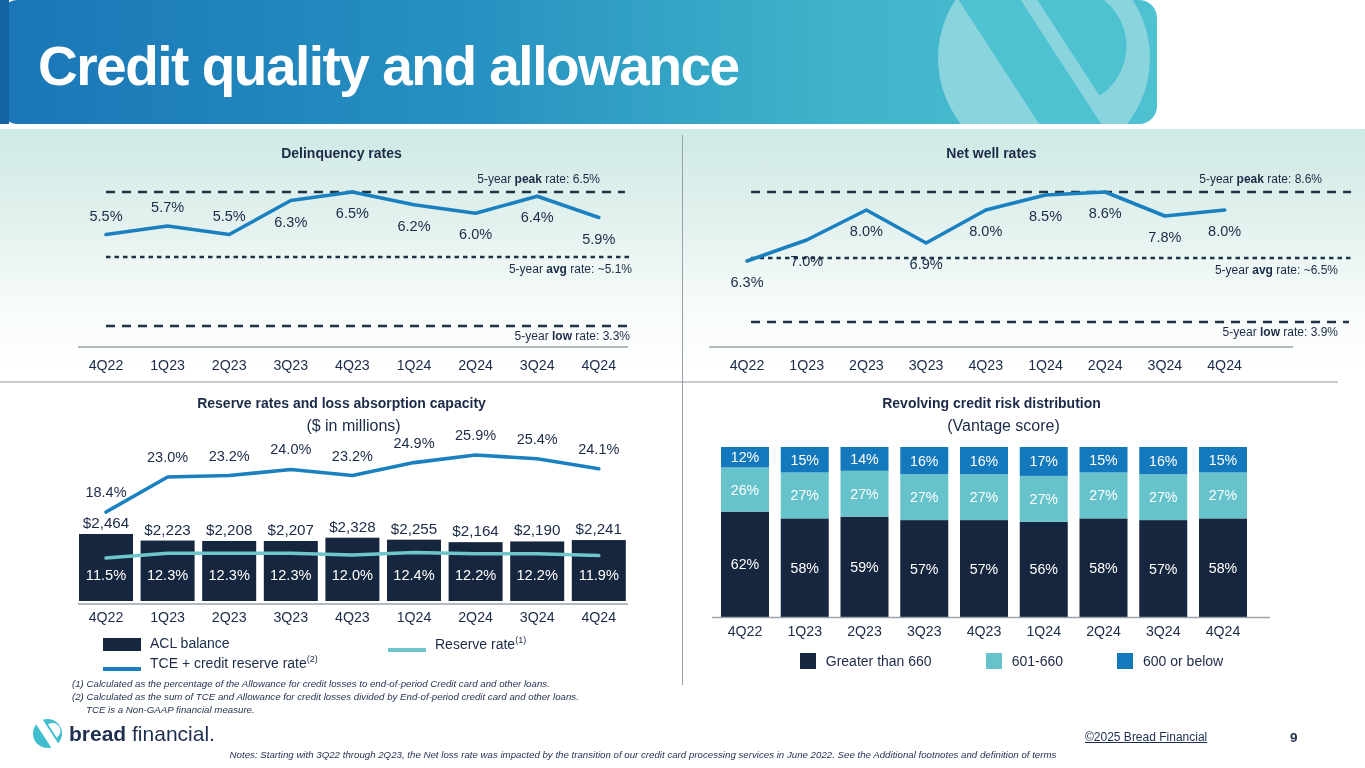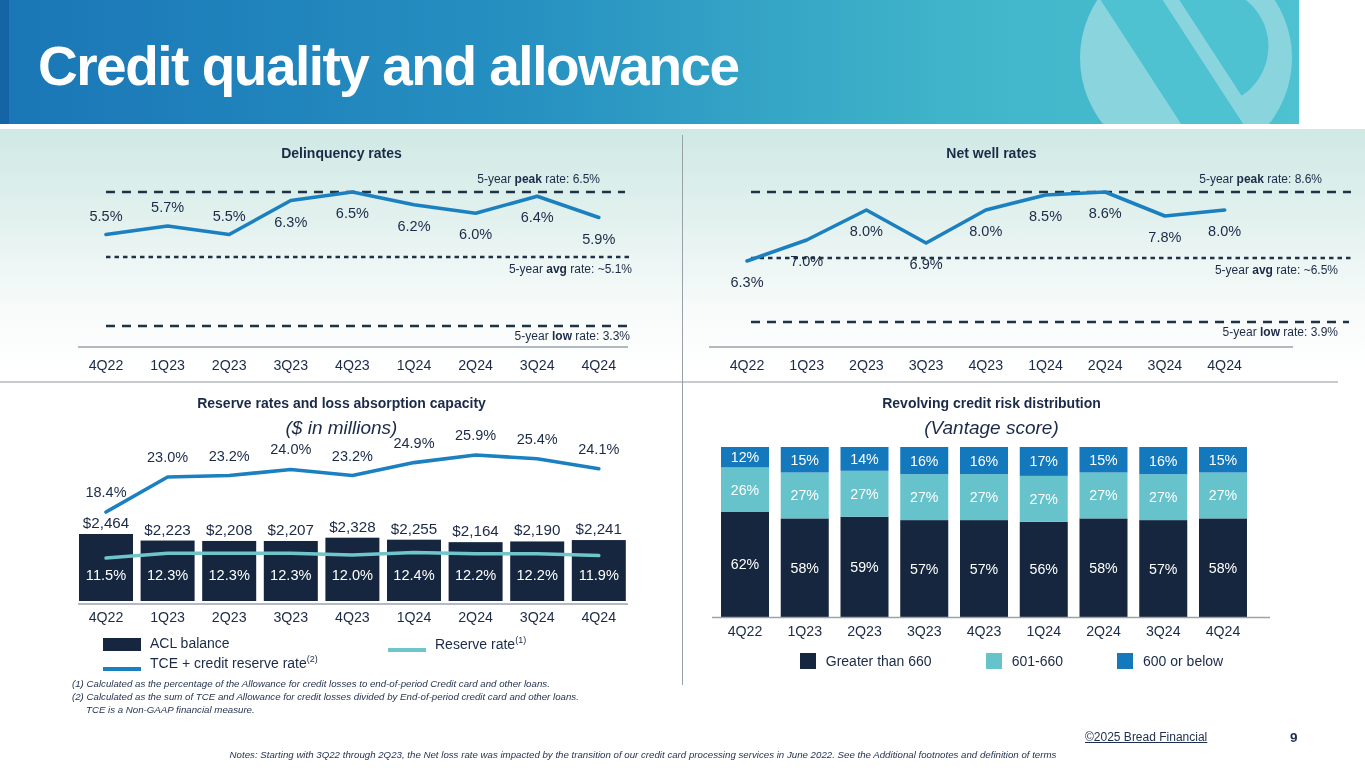--- a/index.html
+++ b/index.html
@@ -1,32 +1,32 @@
 <!DOCTYPE html>
 <html><head>
 <meta charset="utf-8">
 <style>
   html,body{margin:0;padding:0;background:#e8e8e8;}
   .slide{position:relative;width:1365px;height:768px;background:#ffffff;overflow:hidden;
          font-family:"Liberation Sans",sans-serif;-webkit-font-smoothing:antialiased;}
   
-  .header{position:absolute;top:0;left:0;width:1299px;height:124px;
-          background:linear-gradient(90deg,#1a76b6 0%,#2690c1 40%,#3fb3c9 72%,#4ec2d1 100%);}
+  .header{position:absolute;top:0;left:0;width:1157px;height:124px;
+          background:linear-gradient(90deg,#1a76b6 0%,#2690c1 40%,#3fb3c9 72%,#4ec2d1 100%);border-radius:18px;}
   .edge-strip{position:absolute;left:0;top:0;width:9px;height:124px;background:#1464a6;}
   .header-title{position:absolute;left:38px;top:34px;color:#ffffff;font-size:55px;font-weight:bold;
                 letter-spacing:-1.5px;white-space:nowrap;}
   .header-mark{position:absolute;right:0;top:0;width:225px;height:124px;overflow:hidden;}
   
   .body{position:absolute;top:129px;left:0;width:1365px;height:639px;
         background:linear-gradient(180deg,#cfe9e5 0%,#e2f1ee 14%,#f7fbfa 28%,#ffffff 38%);}
   .vdiv{position:absolute;left:682px;top:6px;width:1px;height:550px;background:#98a0a8;}
   #canvas{position:absolute;top:0;left:0;}
   #canvas text{font-family:"Liberation Sans",sans-serif;}
   .ctitle{position:absolute;width:683px;text-align:center;font-size:14px;font-weight:bold;color:#1b2a47;}
-  .csub{position:absolute;width:683px;text-align:center;font-size:19px;font-style:italic;color:#1b2a47;}
+  .csub{position:absolute;width:683px;text-align:center;font-size:16px;color:#1b2a47;padding-left:12px;}
   
   .leg-item{position:absolute;display:flex;align-items:flex-end;font-size:14px;color:#1b2a47;white-space:nowrap;}
   .sw-bar{width:38px;height:13px;background:#16263e;margin-right:9px;}
   .sw-line-teal{width:38px;height:4px;background:#6ec6cb;margin-right:9px;}
   .sw-line-blue{width:38px;height:4px;background:#1b80c0;margin-right:9px;}
   .leg-row-br{position:absolute;left:660px;top:524px;width:683px;display:flex;justify-content:center;gap:34px;}
   .leg-item-br{position:static;display:flex;align-items:center;font-size:14px;color:#1b2a47;white-space:nowrap;margin-left:20px;}
   .sw-sq{width:16px;height:16px;margin-right:10px;}
   .sq-navy{background:#16263e;} .sq-teal{background:#66c3cb;} .sq-blue{background:#1478bd;}
   sup{font-size:9px;}
@@ -268,17 +268,27 @@
         <span>600 or below</span>
       </span>
     </div>
 
     <div class="footnotes">
       <div>(1) Calculated as the percentage of the Allowance for credit losses to end-of-period Credit card and other loans.</div>
       <div>(2) Calculated as the sum of TCE and Allowance for credit losses divided by End-of-period credit card and other loans.</div>
       <div class="fn-indent">TCE is a Non-GAAP financial measure.</div>
     </div>
 
+    <div class="brand">
+      <svg width="29" height="29" viewBox="0 0 29 29">
+        <circle cx="14.5" cy="14.5" r="14.5" fill="#41becd"></circle>
+        <g transform="rotate(-33 14.5 14.5)">
+          <rect x="10" y="-5" width="8" height="39" rx="4" fill="#ffffff"></rect>
+          <path d="M20 7 A 8 8 0 0 1 20 23 Z" fill="#ffffff"></path>
+        </g>
+      </svg>
+      <span class="brand-text"><span class="b1">bread</span> <span class="b2">financial.</span></span>
+    </div>
     <div class="notes">Notes: Starting with 3Q22 through 2Q23, the Net loss rate was impacted by the transition of our credit card processing services in June 2022.  See the Additional footnotes and definition of terms slides in the appendix for an explanation of our change to the average daily balance methodology, as well as impacts from hurricanes Helene and Milton in 4Q24.</div>
     <div class="copyright">©2025 Bread Financial</div>
     <div class="pageno">9</div>
   </div>
 </div>
 
 </body></html>

